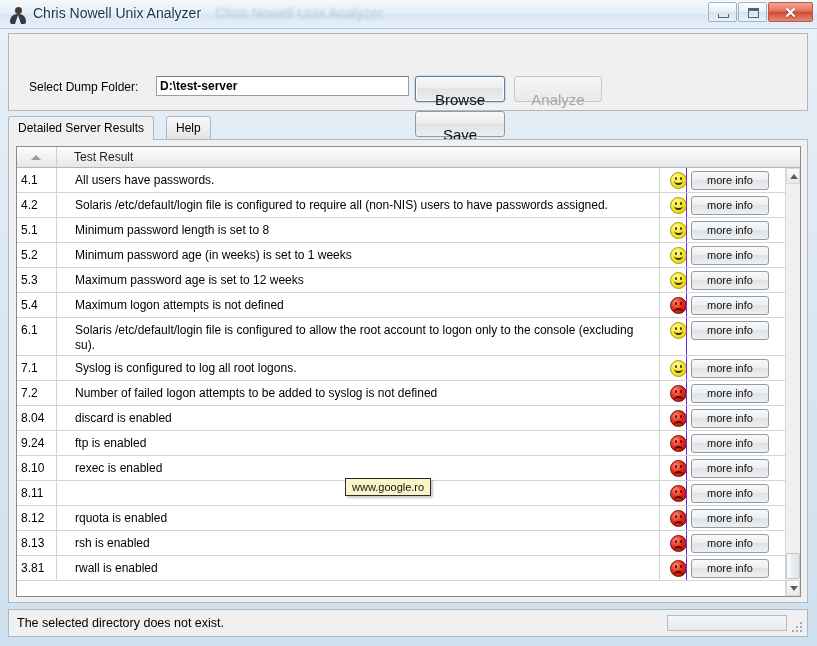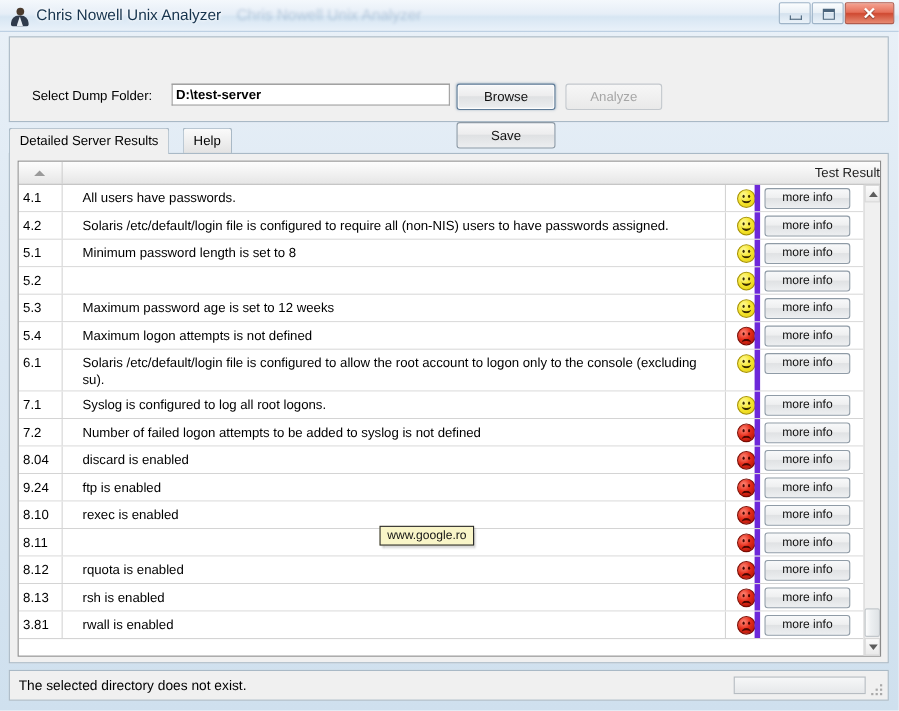--- a/index.html
+++ b/index.html
@@ -154,26 +154,26 @@
     font-weight: bold;
   }
 
   .btn {
     position: absolute;
     height: 24px;
     border: 1px solid #8f9ba6;
     border-radius: 3px;
     background: linear-gradient(to bottom, #f7f8f9 0%, #ededee 45%, #dfe1e3 50%, #eceef0 100%);
     font-family: "Liberation Sans", sans-serif;
-    font-size: 12px;
+    font-size: 15px;
     color: #111;
     text-align: center;
     line-height: 22px;
     box-sizing: border-box;
-    padding: 0;
+    padding: 12px;
   }
   .btn.focused {
     border-color: #5d7a96;
     box-shadow: inset 0 0 0 1px #fdfdfd, 0 0 2px rgba(70,110,150,0.5);
   }
   .btn.disabled {
     color: #a6a6a6;
     border-color: #c3c8cd;
     background: linear-gradient(to bottom, #f6f6f6 0%, #f0f0f0 50%, #e9e9e9 100%);
   }
@@ -254,21 +254,20 @@
   }
   .hc-test {
     position: absolute;
     left: 41px; top: 0;
     right: 0; height: 20px;
     line-height: 20px;
     padding-left: 16px;
     font-size: 12px;
     color: #1d1d1d;
     box-sizing: border-box;
-    text-align: right;
   }
 
   .rows {
     position: absolute;
     left: 0; top: 21px;
     right: 15px; bottom: 0;
     overflow: hidden;
   }
   .row {
     position: relative;
@@ -350,21 +349,21 @@
     border-color: #4a0600;
     border-bottom: none; border-left: none; border-right: none;
     border-radius: 9px 9px 0 0;
     border-top-width: 2px;
   }
 
   .cell-action {
     position: absolute;
     right: 0; top: 0;
     width: 99px; height: 100%;
-    border-left: 5px solid #6d28d9;
+    border-left: 1px solid #6d28d9;
     box-sizing: border-box;
   }
   .moreinfo {
     position: absolute;
     left: 4px; top: 3px;
     width: 78px; height: 19px;
     border: 1px solid #8f9ba6;
     border-radius: 3px;
     background: linear-gradient(to bottom, #f8f9fa 0%, #eeeff0 45%, #e0e2e4 50%, #edeff1 100%);
     font-family: "Liberation Sans", sans-serif;
@@ -552,20 +551,21 @@
                 <i class="eye r"></i>
                 <i class="mouth"></i>
               </span>
             </div>
             <div class="cell-action">
               <button class="moreinfo">more info</button>
             </div>
           </div>
           <div class="row">
             <div class="cell-id">5.2</div>
+            <div class="cell-text">Minimum password age (in weeks) is set to 1 weeks</div>
             <div class="cell-status">
               <span class="face pass">
                 <i class="eye l"></i>
                 <i class="eye r"></i>
                 <i class="mouth"></i>
               </span>
             </div>
             <div class="cell-action">
               <button class="moreinfo">more info</button>
             </div>

